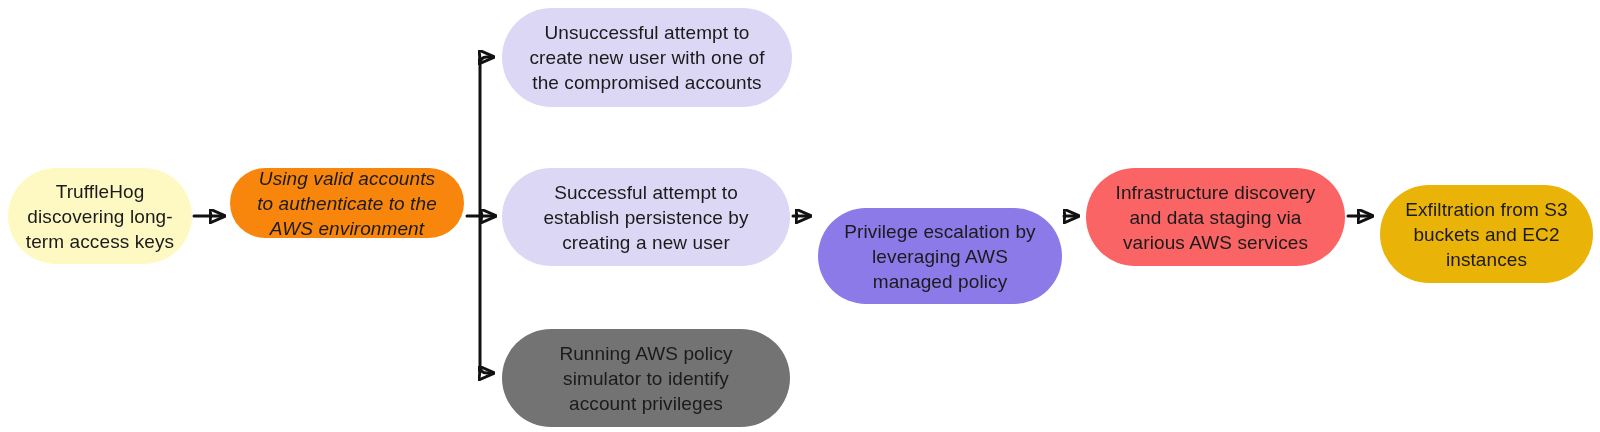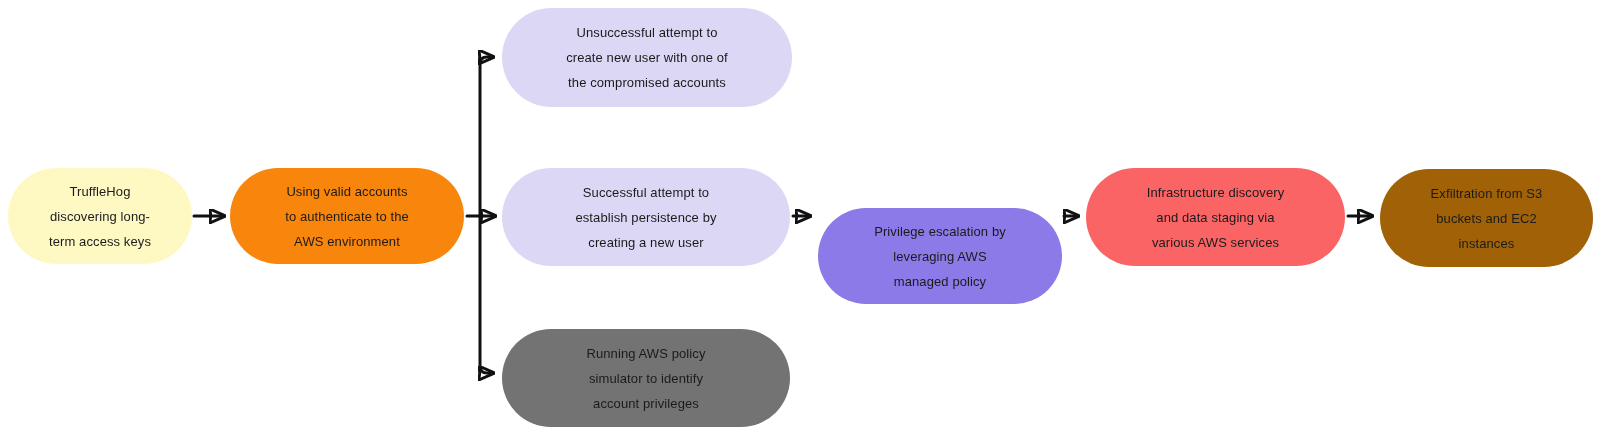--- a/index.html
+++ b/index.html
@@ -33,29 +33,29 @@
     border-radius: 50px;
     display: flex;
     align-items: center;
     justify-content: center;
     text-align: center;
     box-sizing: border-box;
     padding: 6px 14px;
   }
   .node .label {
     white-space: pre-line;
-    font-size: 13px;
+    font-size: 19px;
     line-height: 25px;
     font-weight: 500;
     color: var(--text-color, #1b1b1b);
     letter-spacing: 0.1px;
   }
   
   .n-trufflehog   { left: 8px;    top: 168px; width: 184px; height: 96px; }
-  .n-validacct    { left: 230px;  top: 168px; width: 234px; height: 96px; }
+  .n-validacct    { left: 230px;  top: 168px; width: 234px; height: 70px; font-style: italic; }
   .n-unsuccessful { left: 502px;  top: 8px;   width: 290px; height: 99px; }
   .n-persistence  { left: 502px;  top: 168px; width: 288px; height: 98px; }
   .n-simulator    { left: 502px;  top: 329px; width: 288px; height: 98px; }
   .n-privesc      { left: 818px;  top: 169px; width: 244px; height: 96px; margin-top: 39px; }
   .n-infra        { left: 1086px; top: 168px; width: 259px; height: 98px; }
   .n-exfil        { left: 1380px; top: 169px; width: 213px; height: 98px; }
 </style>
 </head>
 <body style="background: rgb(255, 255, 255);">
 
@@ -111,19 +111,19 @@
 leveraging AWS
 managed policy</span>
   </div>
 
   <div class="node n-infra" style="background: rgb(251, 100, 100);">
     <span class="label">Infrastructure discovery
 and data staging via
 various AWS services</span>
   </div>
 
-  <div class="node n-exfil" style="background: #a16207;">
+  <div class="node n-exfil" style="background: #eab308; margin-top: 16px;">
     <span class="label">Exfiltration from S3
 buckets and EC2
 instances</span>
   </div>
 
 </div>
 
 </body></html>

